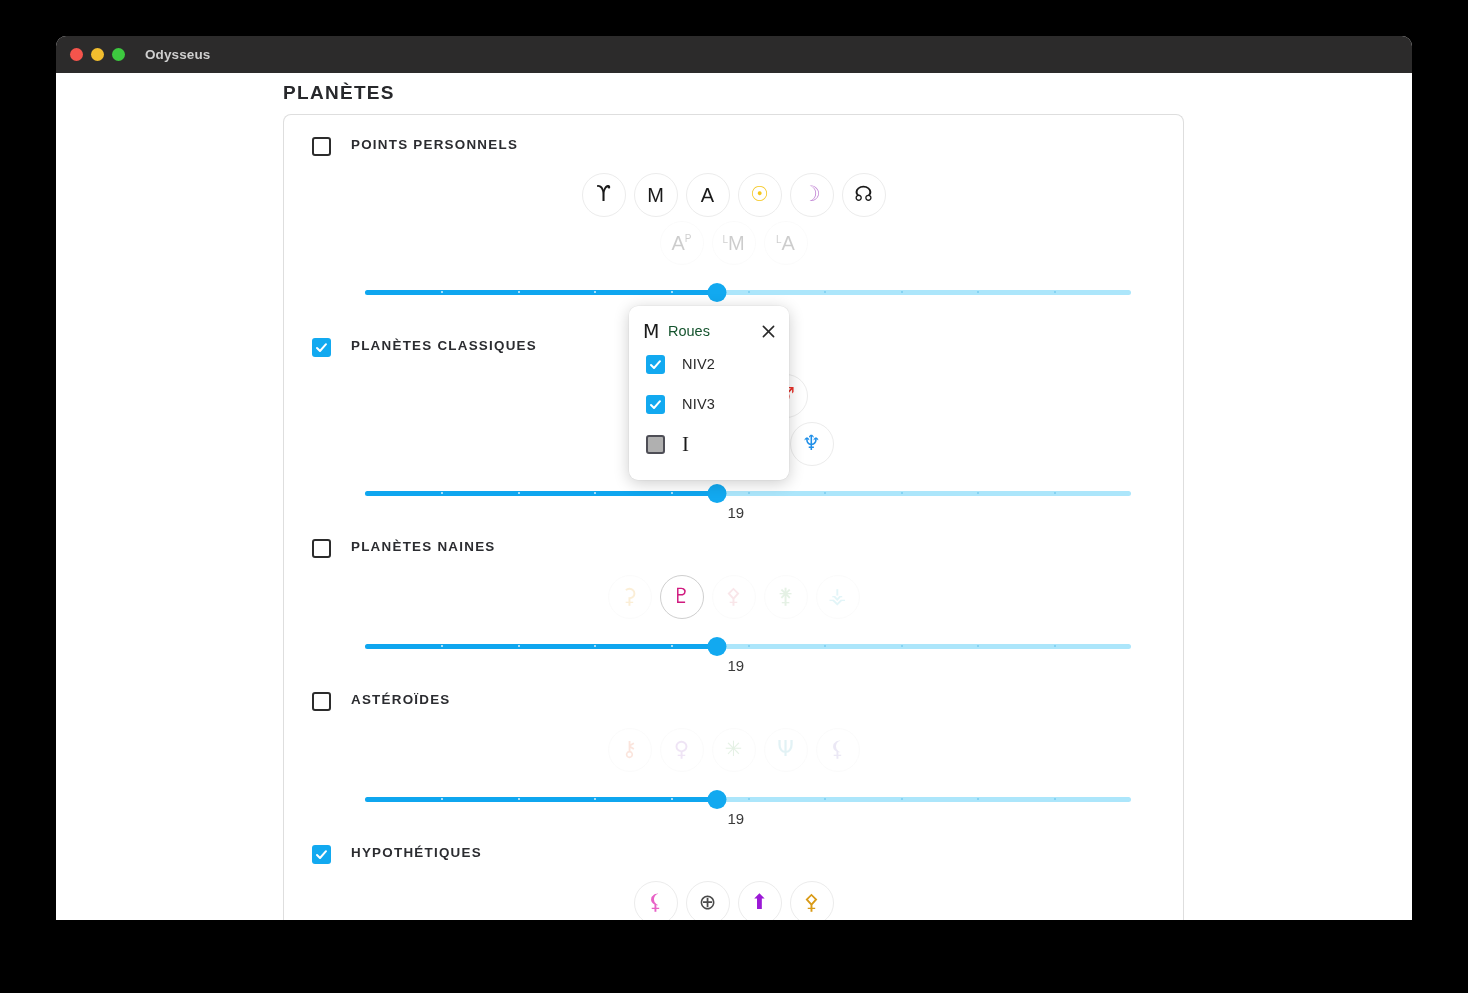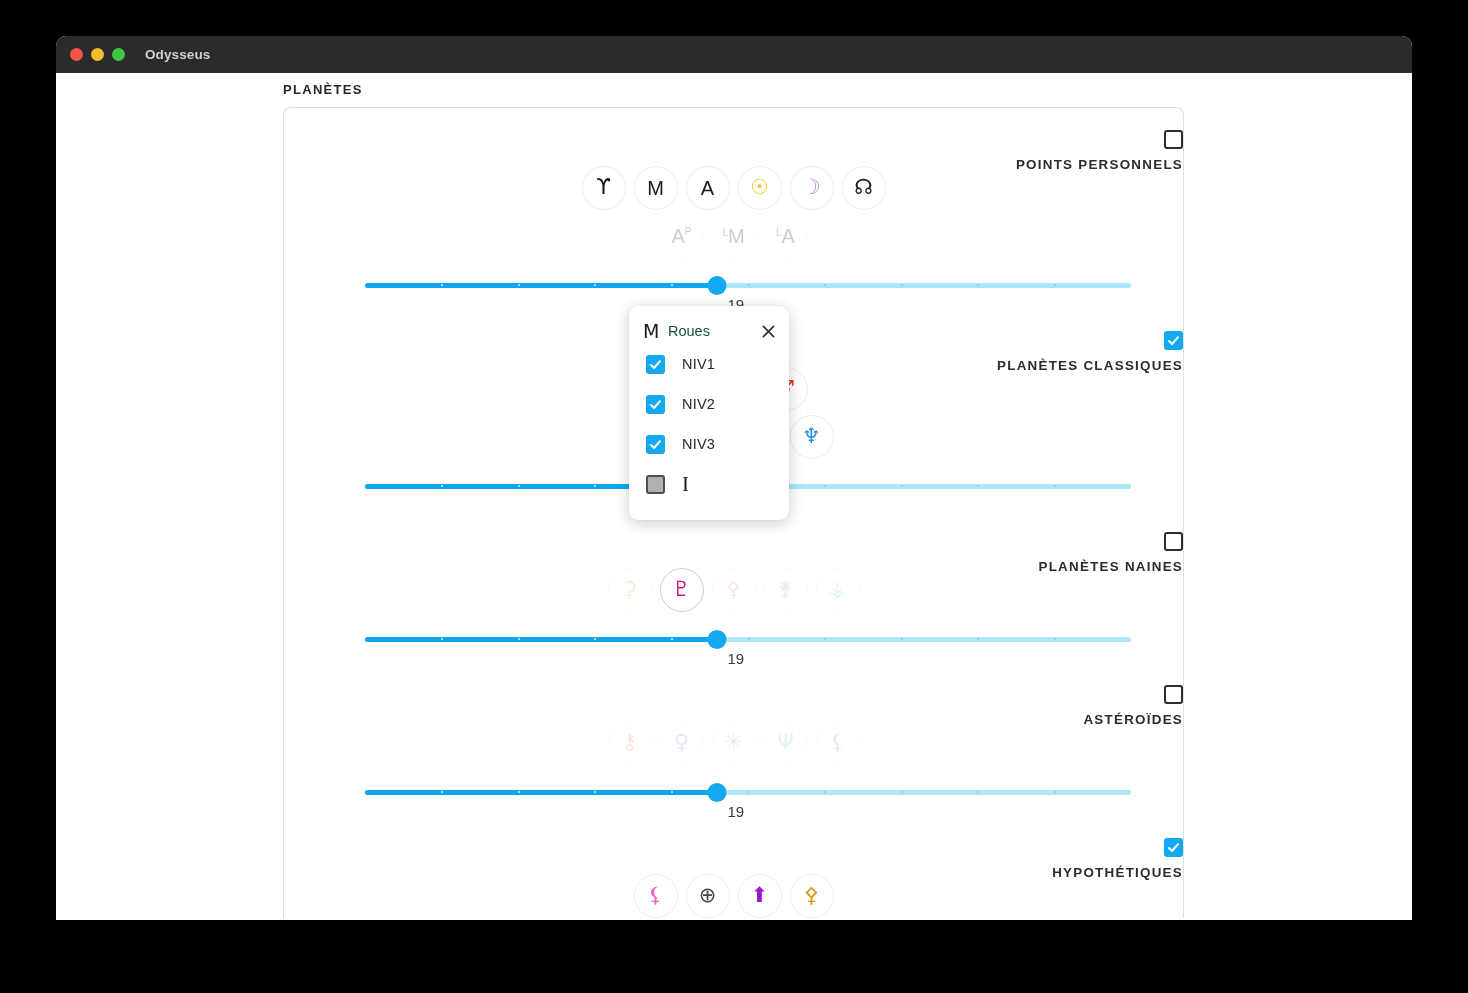--- a/index.html
+++ b/index.html
@@ -72,21 +72,21 @@
   }
 
   
   #content {
     position: relative;
     padding: 0 0 0 0;
   }
 
   #section-heading {
     margin: 9px 0 10px 227px;
-    font-size: 13px;
+    font-size: 19px;
     font-weight: bold;
     letter-spacing: 1.3px;
     color: #27282b;
   }
 
   #planets-card {
     position: relative;
     margin-left: 227px;
     width: 901px;
     border: 1px solid #dedede;
@@ -95,25 +95,24 @@
     background: #fff;
     padding: 22px 0 0 0;
     min-height: 720px;
   }
 
   
   .planet-group { position: relative; }
 
   .group-head {
     display: flex;
-    align-items: flex-end;
-    gap: 8px;
+    align-items: flex-start;
+    gap: 20px;
     padding-left: 28px;
     height: 26px;
-    flex-direction: column;
   }
 
   .cb {
     width: 19px; height: 19px;
     border-radius: 3px;
     flex: 0 0 auto;
     display: flex;
     align-items: center;
     justify-content: center;
     cursor: pointer;
@@ -551,28 +550,20 @@
         </svg>
       </div>
     </div>
     <div id="popup-rows">
         <div class="popup-row">
           <div class="cb on">
             <svg width="13" height="13" viewBox="0 0 13 13">
               <polyline points="2,7 5,10 11,3.2" fill="none" stroke="#ffffff" stroke-width="2" stroke-linecap="round" stroke-linejoin="round"></polyline>
             </svg>
           </div>
-          <div class="popup-row-label">NIV1</div>
-        </div>
-        <div class="popup-row">
-          <div class="cb on">
-            <svg width="13" height="13" viewBox="0 0 13 13">
-              <polyline points="2,7 5,10 11,3.2" fill="none" stroke="#ffffff" stroke-width="2" stroke-linecap="round" stroke-linejoin="round"></polyline>
-            </svg>
-          </div>
           <div class="popup-row-label">NIV2</div>
         </div>
         <div class="popup-row">
           <div class="cb on">
             <svg width="13" height="13" viewBox="0 0 13 13">
               <polyline points="2,7 5,10 11,3.2" fill="none" stroke="#ffffff" stroke-width="2" stroke-linecap="round" stroke-linejoin="round"></polyline>
             </svg>
           </div>
           <div class="popup-row-label">NIV3</div>
         </div>

